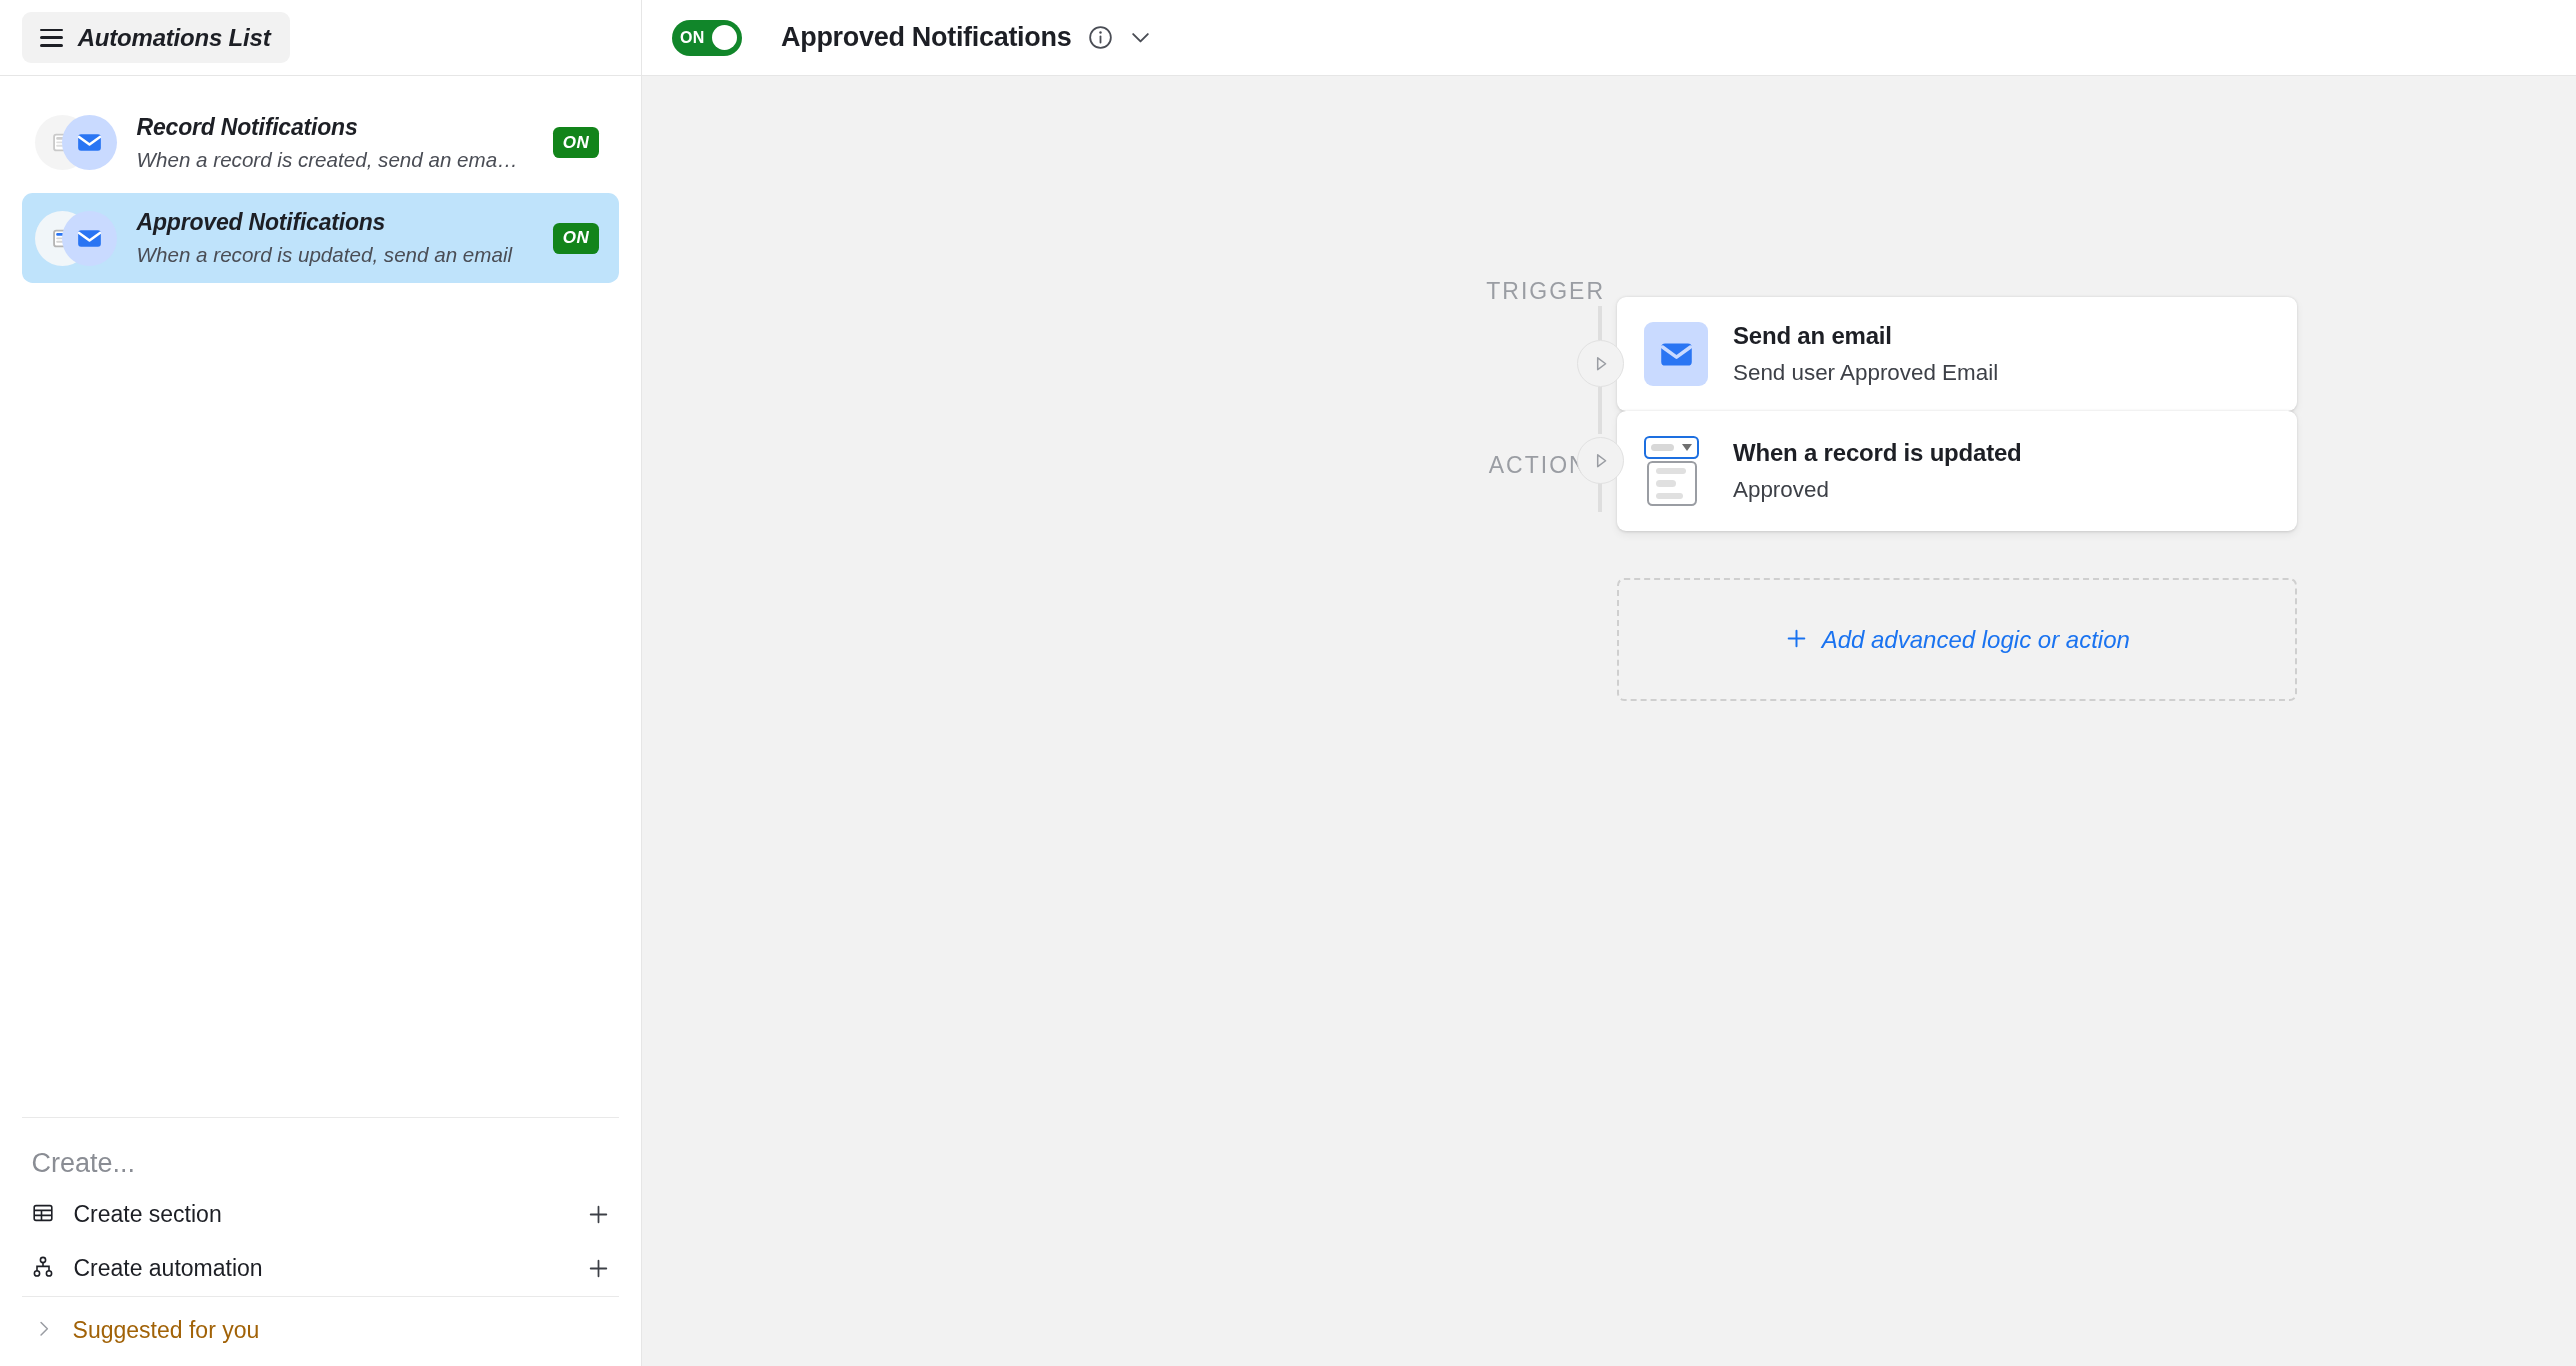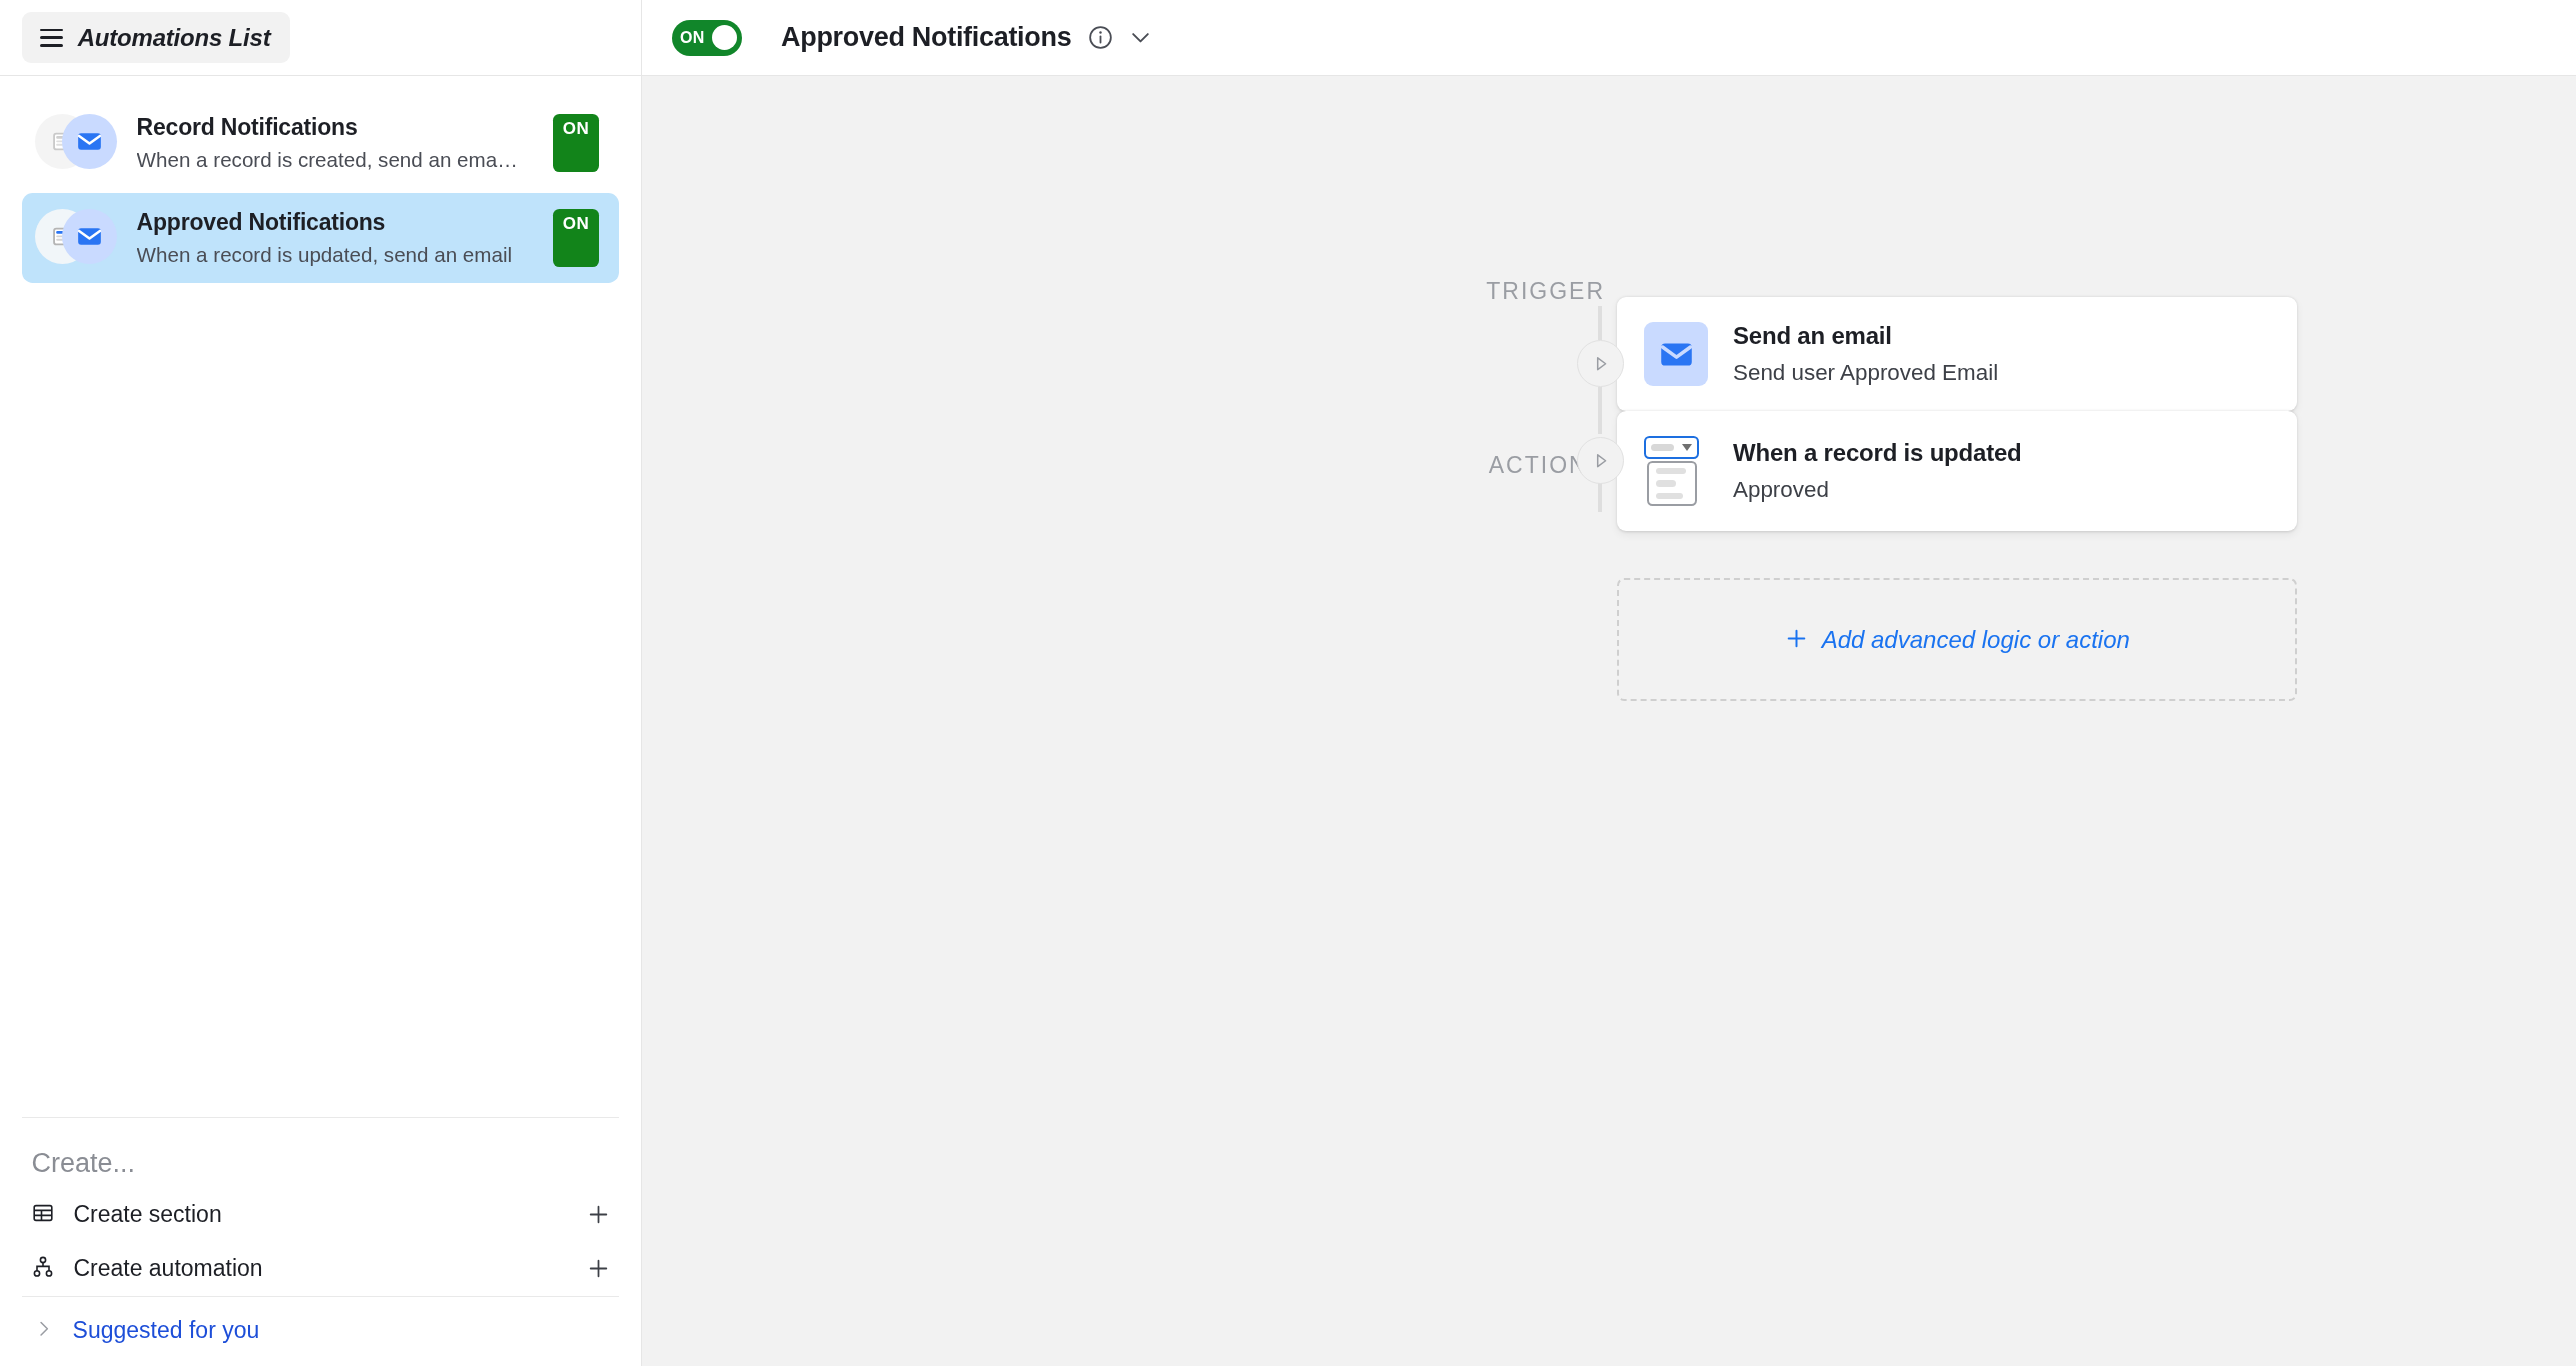--- a/index.html
+++ b/index.html
@@ -72,23 +72,24 @@
   .body { flex: 1; display: flex; min-height: 0; }
 
   
   .sidebar {
     width: 642px; min-width: 642px; height: 100%;
     background: #fff; border-right: 1.8px solid #e6e6e6;
     display: flex; flex-direction: column; position: relative;
   }
   .sidebar-list { padding: 21.5px 22.4px 0 22.4px; flex: 1; }
   .auto-item {
-    display: flex; gap: 0;
+    display: flex; align-items: center; gap: 0;
     border-radius: 10.7px; padding: 16px 19.7px 16px 12.5px; cursor: pointer;
     margin-bottom: 5.4px;
+    font-style: italic;
   }
   .auto-item.selected { background: #bfe3fb; }
   .auto-icons { position: relative; width: 82px; height: 55px; flex-shrink: 0; }
   .auto-icons .circ {
     position: absolute; top: 0; width: 55px; height: 55px; border-radius: 50%;
     display: flex; align-items: center; justify-content: center;
   }
   .auto-icons .circ.back { left: 0; background: #f4f4f4; }
   .auto-item.selected .auto-icons .circ.back { background: #f1f6f9; }
   .auto-icons .circ.front { left: 27px; background: #c9daff; }
@@ -108,21 +109,21 @@
   .create-row {
     display: flex; align-items: center; gap: 18px;
     padding: 13.4px 7.2px 13.4px 9px; cursor: pointer; border-radius: 7.2px;
   }
   .create-row .c-label { font-size: 23px; color: #1d1f25; font-weight: 400; }
   .create-row .plus { margin-left: auto; display: flex; align-items: center; }
   .suggested-row {
     display: flex; align-items: center; gap: 18px;
     padding: 19.7px 7.2px 23px 10.7px; cursor: pointer;
   }
-  .suggested-row .s-label { font-size: 23px; color: #1d4ed8; }
+  .suggested-row .s-label { font-size: 23px; color: #a16207; }
 
   
   .canvas { flex: 1; background: #f2f2f2; position: relative; overflow: hidden; }
   .flow { position: absolute; left: 859px; top: 157px; display: flex; }
   .rail { width: 116px; position: relative; flex-shrink: 0; }
   .rail-label {
     position: absolute; right: 12px; font-size: 23px; letter-spacing: 2px;
     color: #9a9da3; font-weight: 400;
   }
   .rail-label.trigger { top: 45px; }

